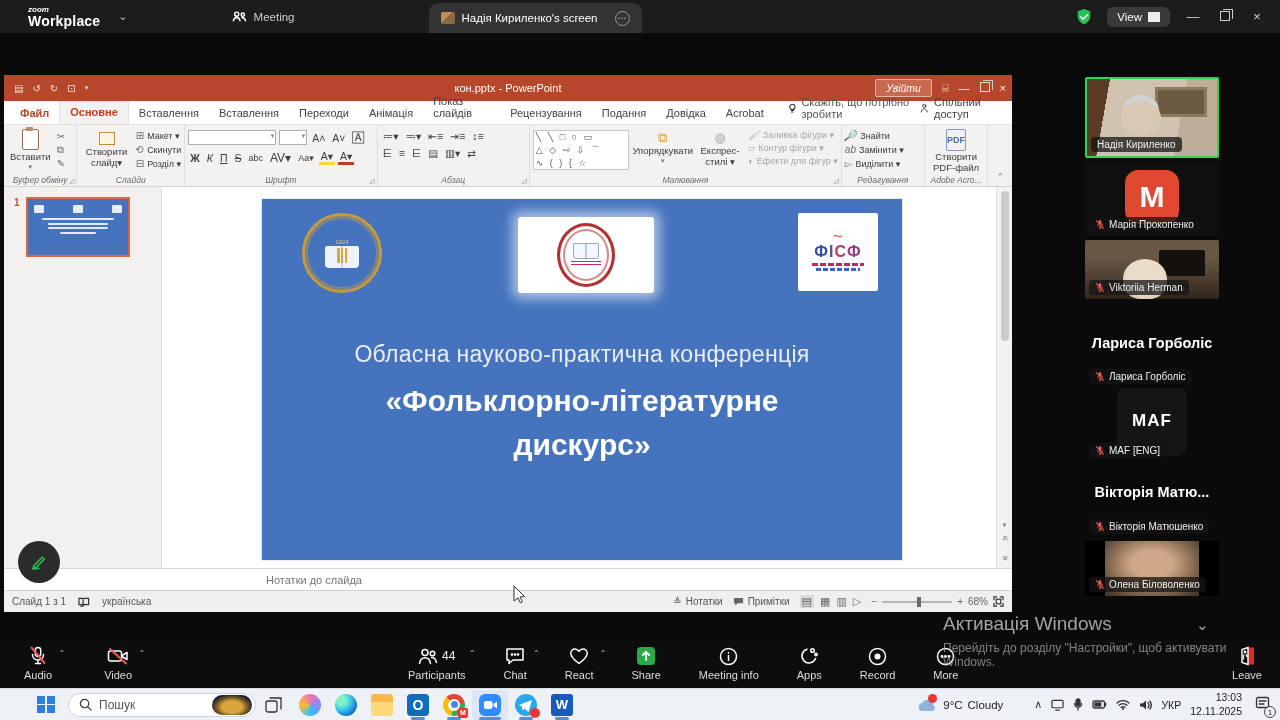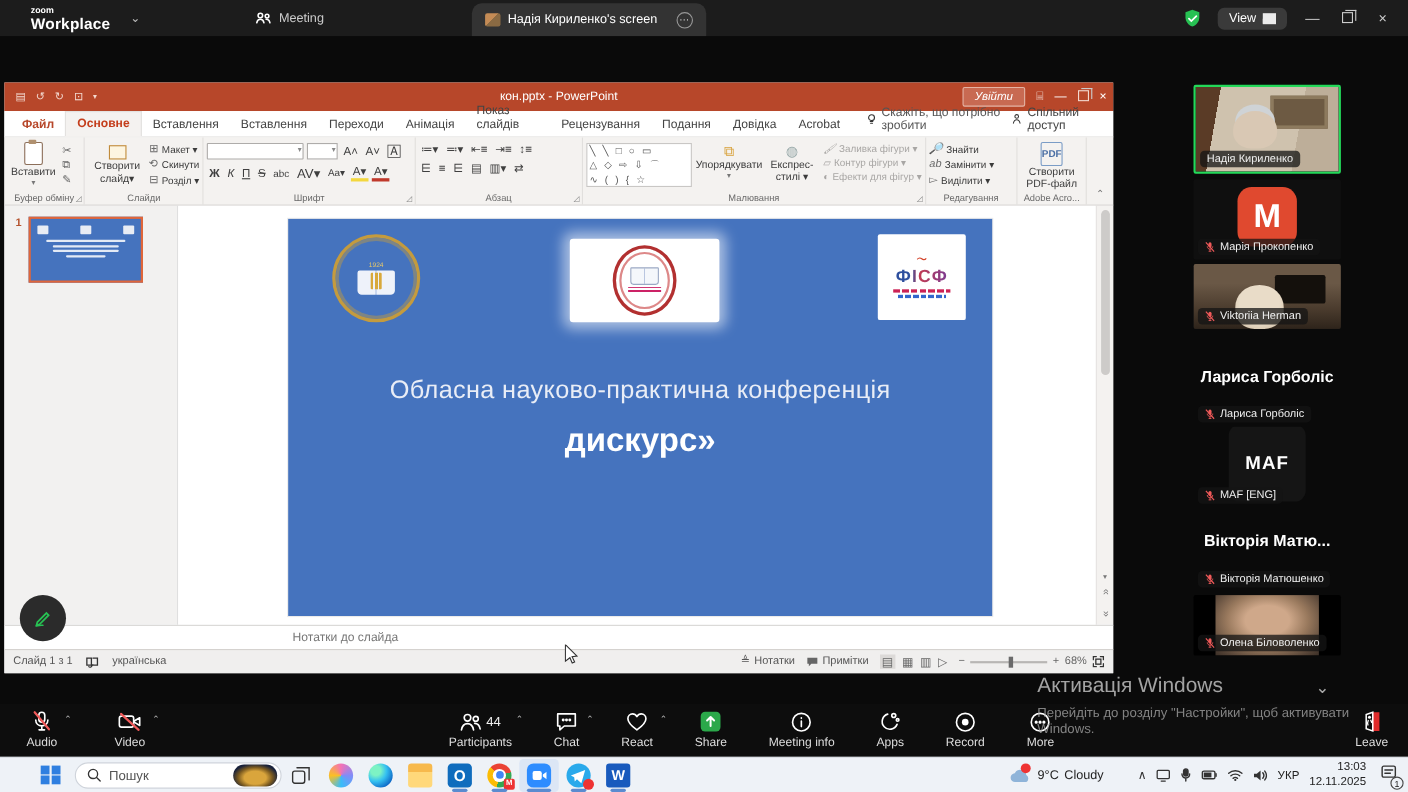--- a/index.html
+++ b/index.html
@@ -3,21 +3,21 @@
 <meta charset="utf-8">
 <style>
   * { margin:0; padding:0; box-sizing:border-box; }
   html,body { width:1280px; height:720px; overflow:hidden; background:#000; }
   body { font-family:"Liberation Sans","DejaVu Sans",sans-serif; }
   .screen { position:relative; width:1280px; height:720px; background:#0a0a0a; overflow:hidden; }
 
   
   .topbar { position:absolute; left:0; top:0; width:1280px; height:33px; background:#1c1c1c; display:flex; align-items:center; color:#eee; }
   .brand { display:flex; flex-direction:column; line-height:1; margin-left:28px; }
-  .brand .b1 { font-size:8px; color:#fff; font-weight:700; }
+  .brand .b1 { font-size:8px; color:#fff; font-weight:700;font-style:italic; }
   .brand .b2 { font-size:14px; color:#fff; font-weight:700; letter-spacing:.2px; }
   .tb-chev { color:#bbb; font-size:11px; margin:0 0 0 18px; cursor:default; }
   .ztab { display:flex; align-items:center; gap:7px; height:33px; padding:0 14px; font-size:11.5px; color:#ccc; }
   .ztab.meeting { margin-left:90px; }
   .ztab.active { background:#333; border-radius:9px 9px 0 0; color:#fff; margin-left:120px; padding:0 12px; height:30px; align-self:flex-end; }
   .shot-ico { width:14px; height:12px; border-radius:2px; background:linear-gradient(135deg,#c48b55 0 45%,#8a6a43 45% 100%); display:inline-block; }
   .ellipsis-ico { width:15px; height:15px; border:1px solid #999; border-radius:50%; color:#ccc; font-size:9px; line-height:13px; text-align:center; margin-left:10px; }
   .tb-right { margin-left:auto; display:flex; align-items:center; gap:14px; padding-right:14px; }
   .viewpill { display:flex; align-items:center; gap:6px; background:#3a3a3a; border-radius:6px; padding:4px 10px; font-size:11.5px; color:#fff; }
   .view-ico { display:inline-block; width:12px; height:10px; background:linear-gradient(90deg,#fff 0 45%,transparent 45% 55%,#fff 55%),linear-gradient(#fff,#fff); background-size:100% 45%,100% 100%; background-position:bottom,top; background-repeat:no-repeat; opacity:.9; }
@@ -37,21 +37,21 @@
   .signin { background:#c86a52; border:1px solid #e4b4a5; color:#fff; font-size:10.5px; padding:2px 10px; border-radius:2px;font-style:italic; }
   .ppt-tabs { height:24px; background:#fff; display:flex; align-items:flex-end; padding-left:6px; border-bottom:1px solid #e3e1df; }
   .ptab { padding:4px 10px 5px; font-size:11px; color:#444; }
   .ptab.file { color:#b7472a; font-weight:700; }
   .ptab.active { background:#f4f2f0; color:var(--accent); border:1px solid #e3e1df; border-bottom:1px solid #f4f2f0; font-weight:700; }
   .tellme { display:flex; align-items:center; gap:5px; color:#555; margin-left:14px; padding-bottom:4px; }
   .ppt-share { margin-left:auto; display:flex; align-items:center; gap:5px; color:#444; padding:0 12px 4px 0; }
 
   .ribbon { height:62px; background:#f4f2f0; display:flex; border-bottom:1px solid #d5d2cf; }
   .rg { position:relative; display:flex; flex-direction:column; border-right:1px solid #e1dfdd; padding:3px 3px 14px; }
-  .rg-label { position:absolute; bottom:1px; left:0; right:0; text-align:center; font-size:8.5px; color:#6a6a6a; }
+  .rg-label { position:absolute; bottom:1px; left:0; right:0; text-align:center; font-size:8.5px; color:#6a6a6a;font-style:italic; }
   .rg-launch { position:absolute; right:2px; bottom:1px; font-size:7px; color:#8a8a8a; }
   .rrow { display:flex; align-items:center; gap:3px; }
   .bigbtn { display:flex; flex-direction:column; align-items:center; justify-content:center; font-size:9.5px; color:#3b3b3b; padding:1px 3px; text-align:center; line-height:1.15; }
   .smallcol { display:flex; flex-direction:column; gap:2px; justify-content:center; }
   .smini { font-size:9px; color:#3b3b3b; display:flex; align-items:center; gap:3px; line-height:1.2; white-space:nowrap; }
   .clip-ico { width:17px; height:21px; border:1.5px solid #8c6f5a; border-radius:2px; background:#fff; position:relative; margin-bottom:2px; }
   .clip-ico::before { content:""; position:absolute; left:3px; top:-3px; width:7px; height:4px; background:#b0906f; border-radius:1px; }
   .slide-ico { width:16px; height:13px; border:1.5px solid #c08b3c; background:#fdf5e0; position:relative; margin-bottom:2px; }
   .glyph { font-size:10px; color:#6b6b6b; }
   .fontbox { width:88px; height:15px; border:1px solid #aeacaa; background:#fff; border-radius:1px; position:relative; }
@@ -432,20 +432,21 @@
               </div>
             </div>
             <div class="logo3">
               <span class="bird">〜</span>
               <span class="fisf">ФІСФ</span>
               <span class="tx"></span>
               <span class="tx2"></span>
             </div>
             <div class="s-line1">Обласна науково-практична конференція</div>
             <div class="s-bold">
+              <div>«Фольклорно-літературне</div>
               <div>дискурс»</div>
             </div>
           </div>
         </div>
         <div class="vscroll">
           <div class="vthumb"></div>
           <span class="varrow">▼</span>
           <span class="vnav">«</span>
           <span class="vnav">»</span>
         </div>

